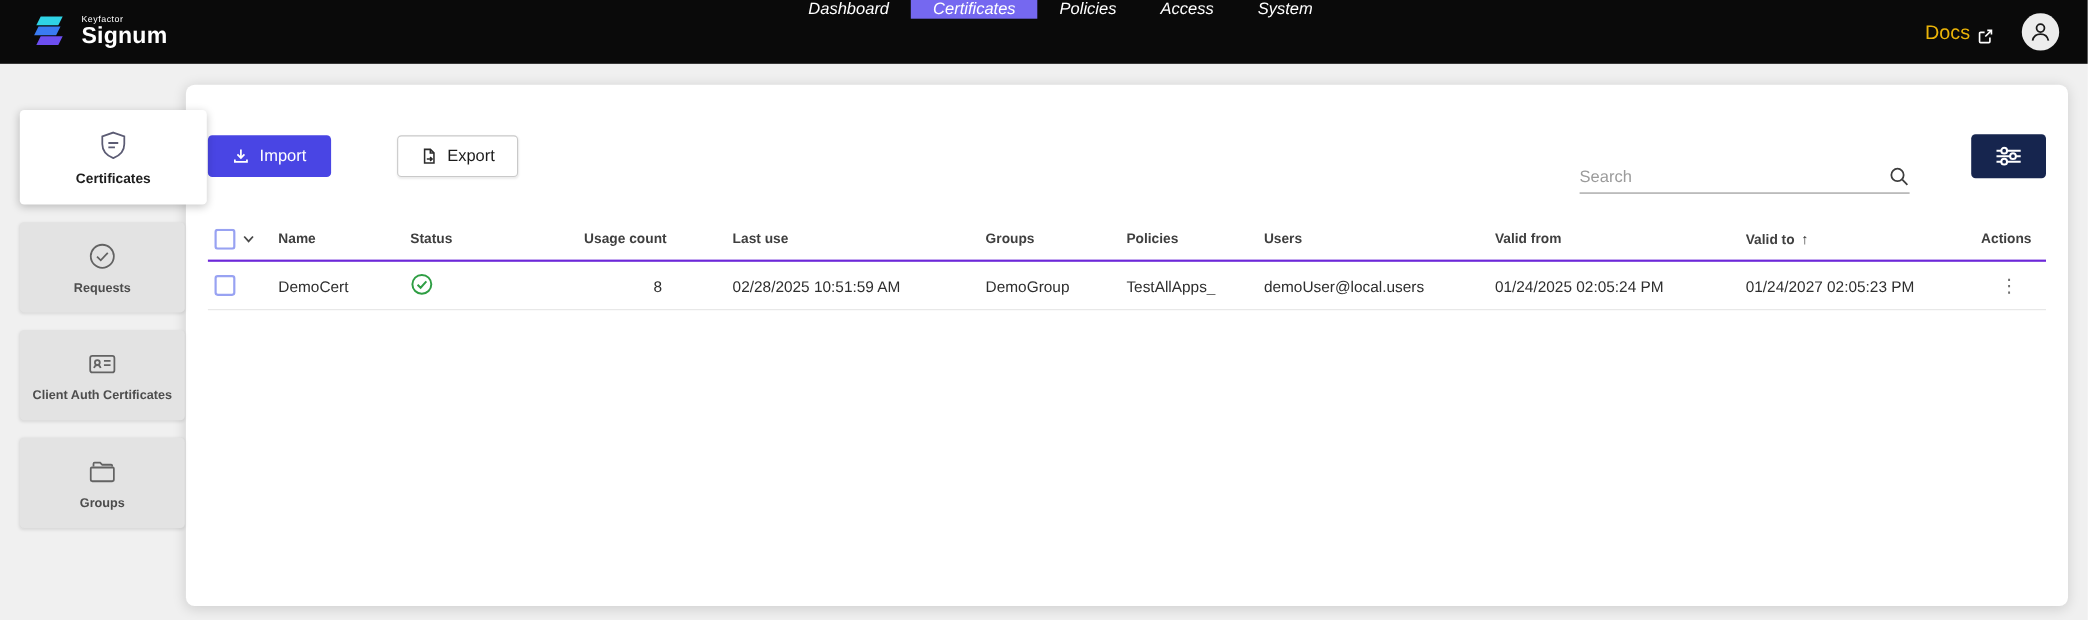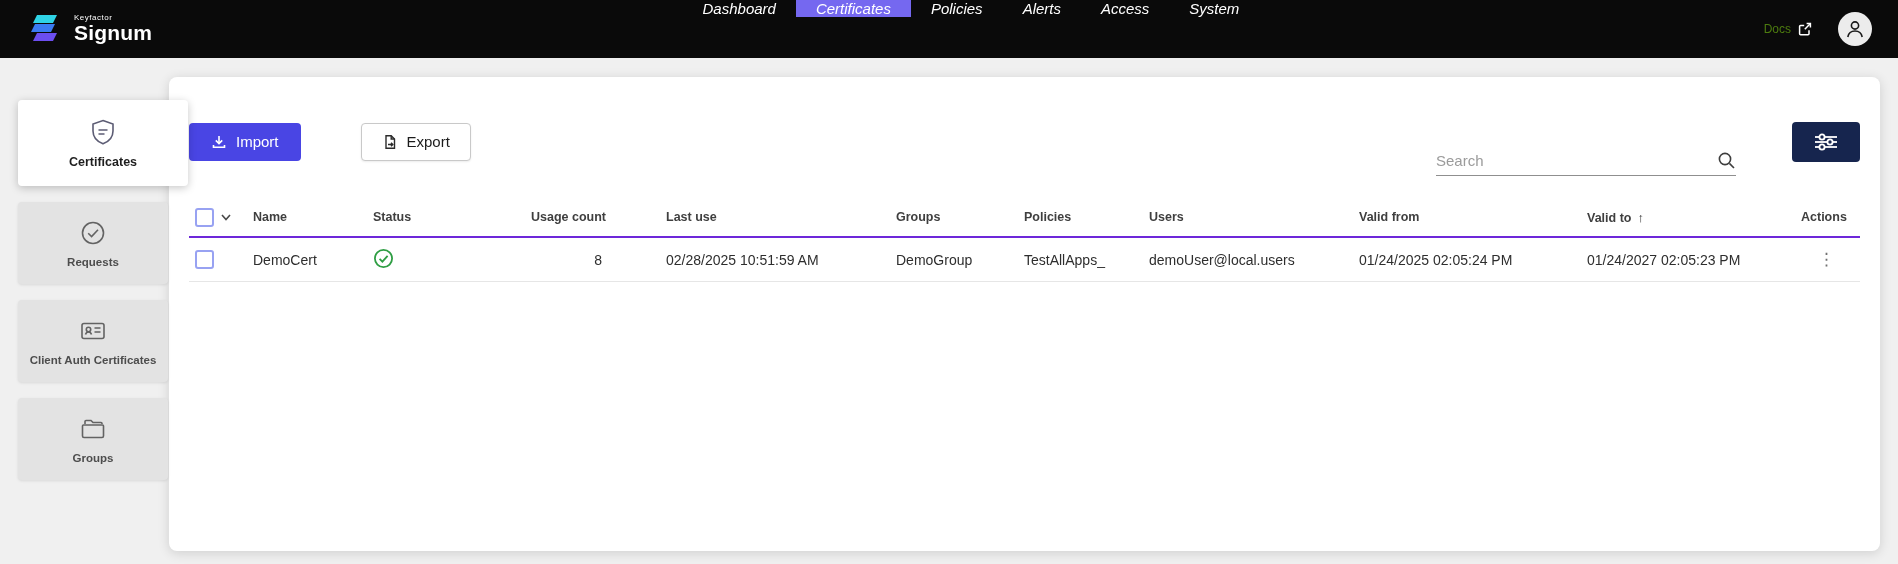--- a/index.html
+++ b/index.html
@@ -17,21 +17,21 @@
     background:#0a0a0a; display:flex; align-items:stretch; z-index:10;
   }
   .nav-logo { display:flex; align-items:center; gap:10px; padding:0 26px; }
   .logo-text { display:flex; flex-direction:column; line-height:1.05; }
   .logo-company { font-size:8px; letter-spacing:.5px; color:#fff; }
   .logo-product { font-size:21px; font-weight:bold; color:#fff; letter-spacing:.2px; }
   .nav-menu { flex:1; display:flex; justify-content:center; align-items:flex-start;font-style:italic; }
   .nav-item { display:flex; align-items:center; padding:0 20px; color:#fff; font-size:15px; cursor:pointer; white-space:nowrap; }
   .nav-item.active { background:#7568F0; }
   .nav-right { display:flex; align-items:center; gap:26px; padding-right:26px; }
-  .docs-link { color:#4d7c0f; font-size:12px; display:flex; gap:7px; align-items:flex-end; cursor:pointer; }
+  .docs-link { color:#eab308; font-size:18px; display:flex; gap:7px; align-items:flex-end; cursor:pointer; }
   .avatar { width:34px; height:34px; border-radius:50%; background:#ececec; display:flex; align-items:center; justify-content:center; cursor:pointer; }
 
   
   .sidebar { position:absolute; left:18px; top:100px; width:190px; z-index:5; }
   .side-card {
     width:150px; height:82px; background:#e3e3e3; border-radius:4px;
     margin-bottom:16px; display:flex; flex-direction:column; align-items:center;
     justify-content:center; gap:9px; cursor:pointer;
     box-shadow:0 1px 3px rgba(0,0,0,.10);
   }
@@ -95,21 +95,20 @@
     <div class="logo-text">
       <span class="logo-company">Keyfactor</span>
       <span class="logo-product">Signum</span>
     </div>
   </div>
 
   <nav class="nav-menu">
     <div class="nav-item">Dashboard</div>
     <div class="nav-item active">Certificates</div>
     <div class="nav-item">Policies</div>
-    <div class="nav-item">Alerts</div>
     <div class="nav-item">Access</div>
     <div class="nav-item">System</div>
   </nav>
 
   <div class="nav-right">
     <div class="docs-link">
       <span>Docs</span>
       <svg width="14" height="14" viewBox="0 0 14 14" fill="none" stroke="#fff" stroke-width="1.5">
         <path d="M11 8.2 V11.8 a1 1 0 0 1 -1 1 H2.6 a1 1 0 0 1 -1 -1 V4.4 a1 1 0 0 1 1 -1 H6.2"></path>
         <path d="M8.6 1.6 H12.4 V5.4"></path>

